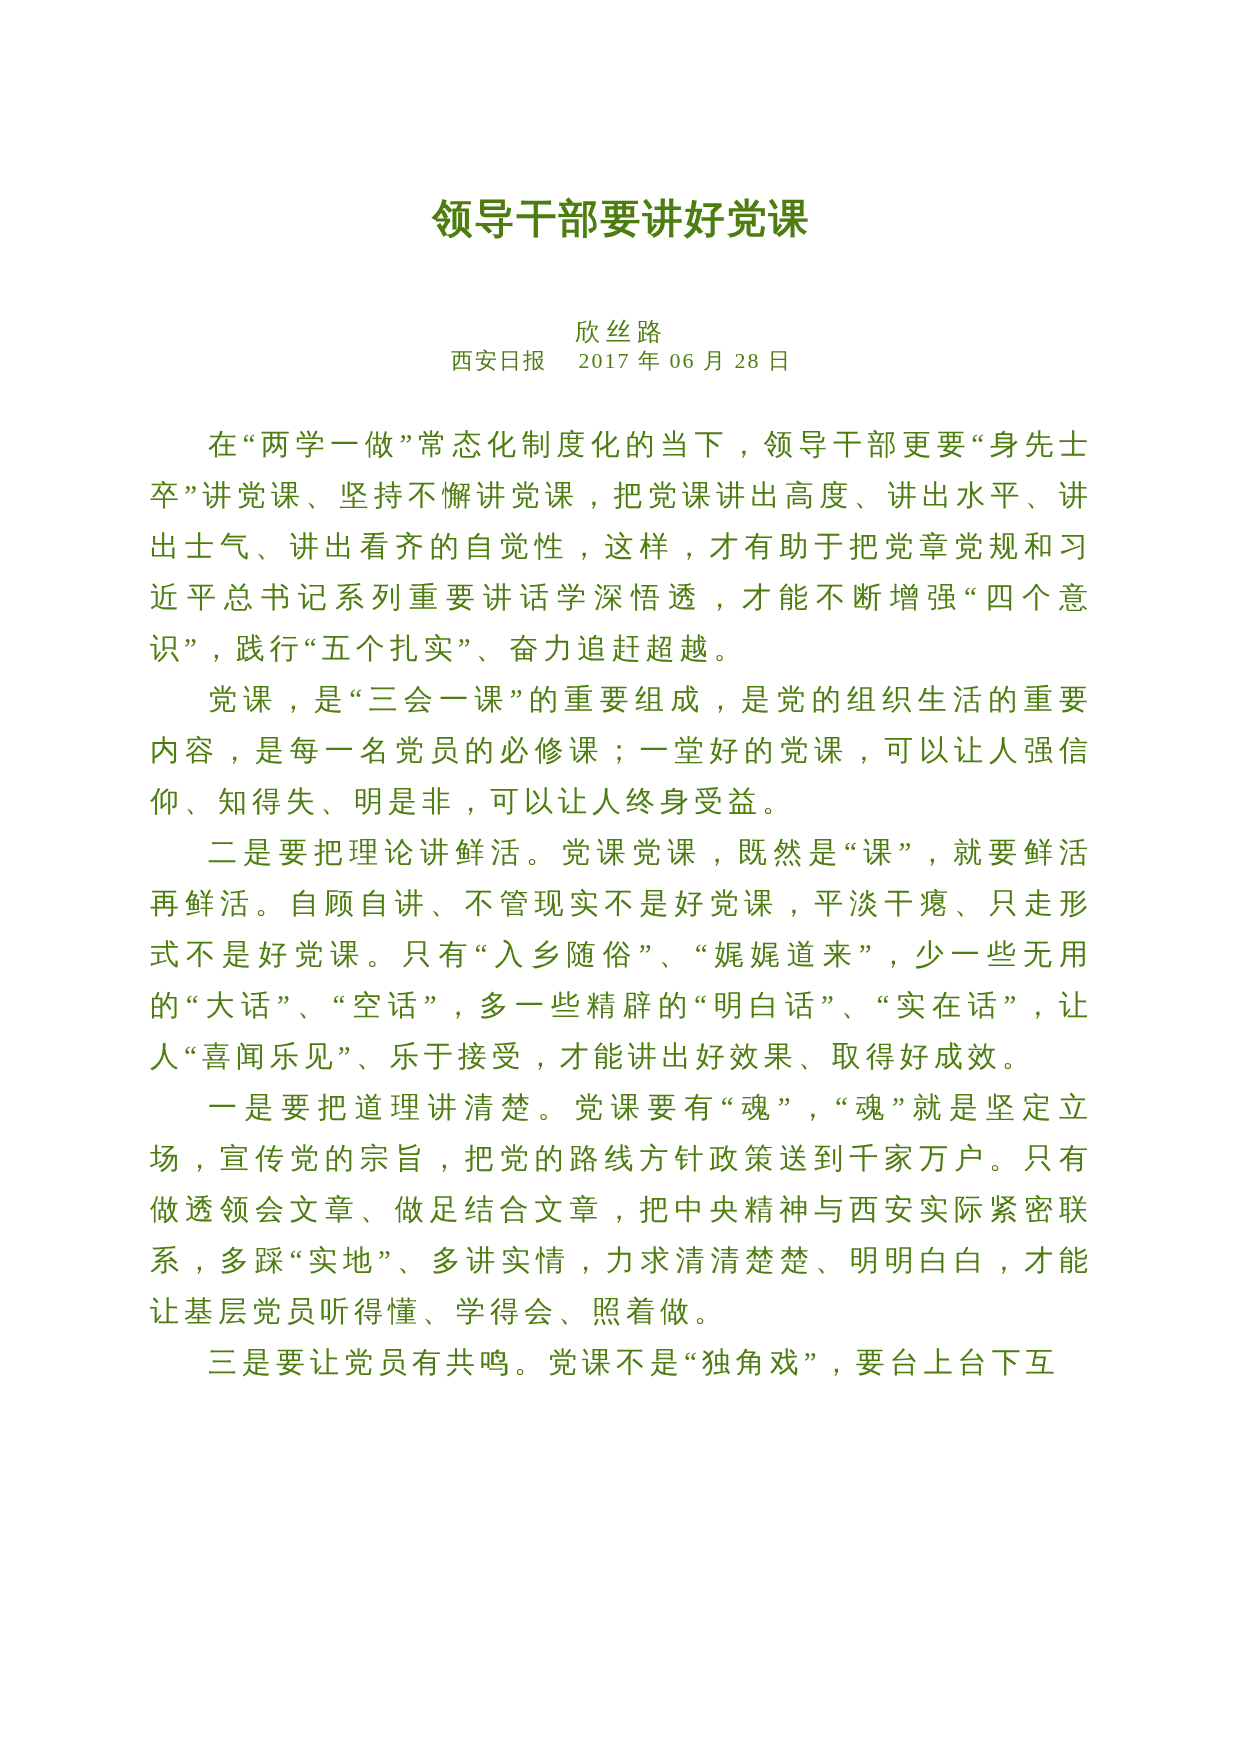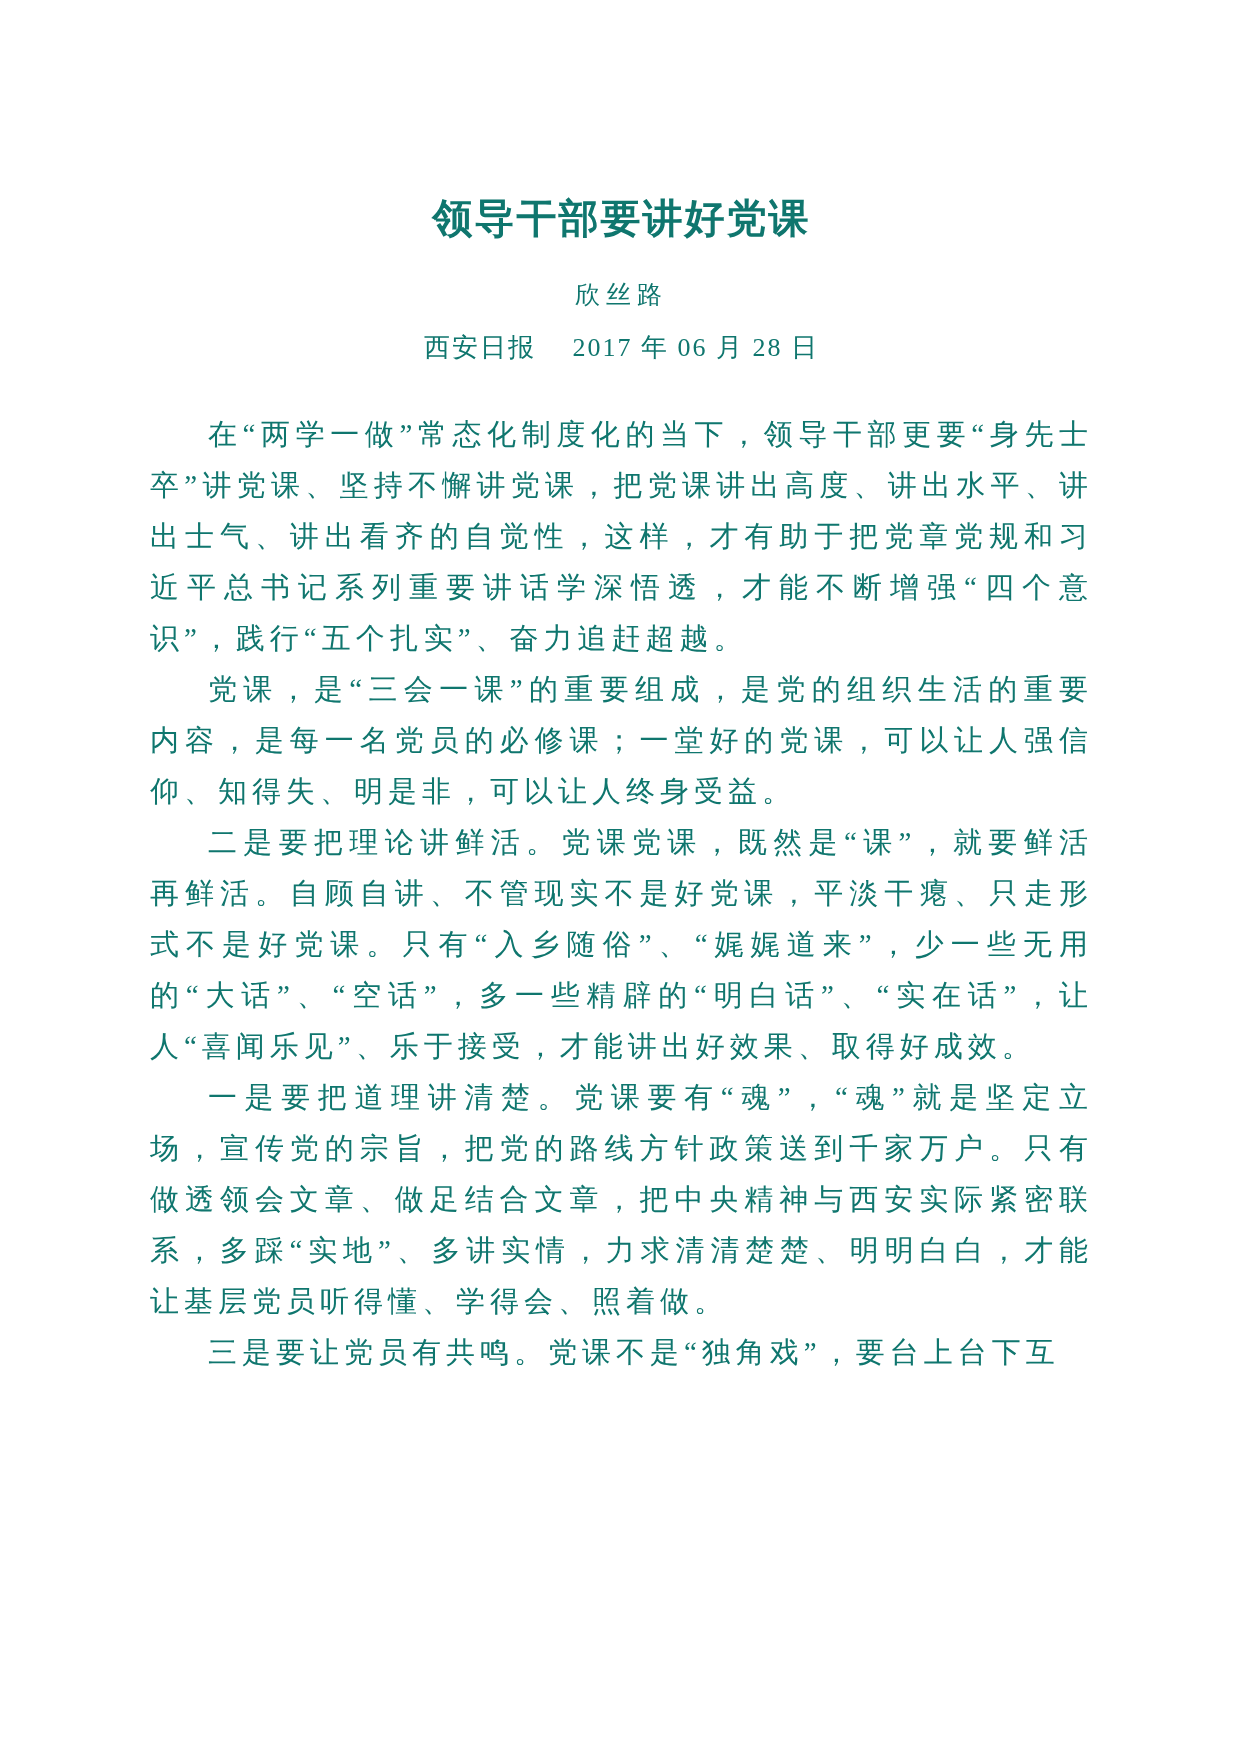--- a/index.html
+++ b/index.html
@@ -10,46 +10,45 @@
     font-family: "Liberation Serif", "DejaVu Serif", serif;
   }
 
   
   .page {
     position: relative;
     width: 1241px;
     height: 1754px;
     margin: 0 auto;
     background: #ffffff;
-    color: #0f766e;
+    color: #4d7c0f;
     padding: 196px 148px 0 150px;
     overflow: hidden;
   }
 
   
   .doc-title {
     margin: 0;
     font-size: 40px;
     line-height: 1.15;
     font-weight: 700;
     text-align: center;
     letter-spacing: 2px;
   }
 
   .doc-author {
-    margin-top: 37px;
+    margin-top: 74px;
     font-size: 25px;
     line-height: 1.25;
     text-align: center;
     letter-spacing: 6px;
   }
 
   .doc-source {
-    margin-top: 22px;
-    font-size: 26px;
+    font-size: 22px;
     line-height: 1.25;
     text-align: center;
     letter-spacing: 2px;
     white-space: pre-wrap;
   }
 
   
   .doc-body {
     margin-top: 44px;
   }

